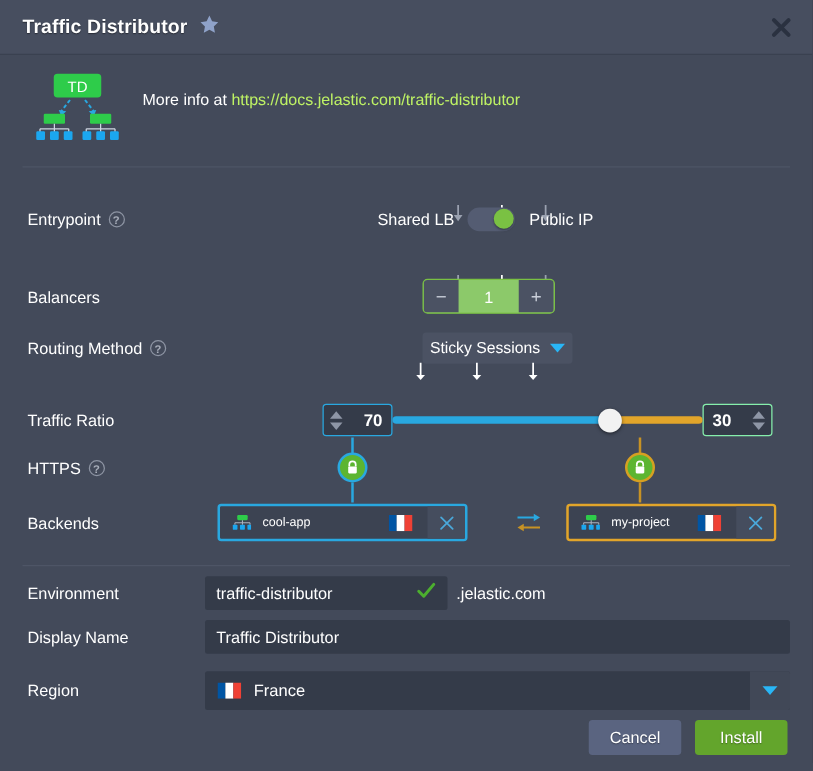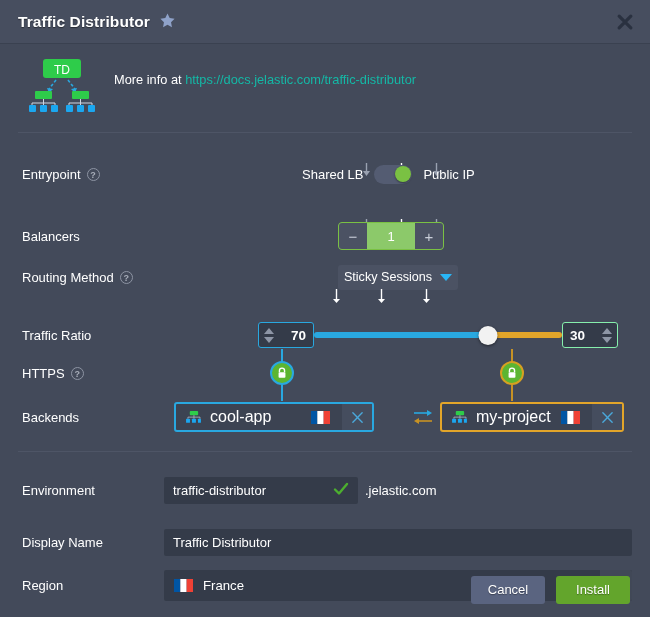--- a/index.html
+++ b/index.html
@@ -65,21 +65,21 @@
   .intro-text {
     flex: 1 1 auto;
     padding-left: 16px;
     font-size: 12.8px;
     line-height: 21px;
     color: #ffffff;
   }
   .intro-desc { max-width: 470px; }
   .moreinfo { margin-top: 13px; }
   .doc-link {
-    color: #14b8a6;
+    color: #bef264;
     text-decoration: none;
     cursor: pointer;
   }
   .divider {
     height: 1px;
     background: #4e5566;
     margin: 14px 18px 0 18px;
   }
 
   
@@ -319,21 +319,21 @@
     border-radius: 3px;
     background: #3c4352;
     box-sizing: border-box;
     overflow: hidden;
   }
   .backend.b-left { border: 2px solid #29a8e0; }
   .backend.b-right { border: 2px solid #e2a52a; }
   .be-icon { margin: 0 9px 0 10px; display: flex; align-items: center; }
   .be-name {
     flex: 1 1 auto;
-    font-size: 16px;
+    font-size: 10px;
     color: #ffffff;
     white-space: nowrap;
   }
   .be-flag { margin-right: 12px; display: flex; align-items: center; }
   .be-x {
     width: 30px;
     align-self: stretch;
     background: #454d5e;
     display: flex; align-items: center; justify-content: center;
     cursor: pointer;
@@ -351,21 +351,21 @@
     background: #4e5566;
     margin: 18px 18px 0 18px;
   }
 
   
   .fields { padding: 0 18px 0 22px; }
   .frow {
     display: flex;
     align-items: center;
     height: 27px;
-    margin-top: 25px;
+    margin-top: 8px;
   }
   .frow .label { width: 142px; flex: 0 0 142px; }
   .input {
     height: 27px;
     background: #343b49;
     border: none;
     border-radius: 2px;
     color: #ffffff;
     font-size: 13px;
     font-family: "Liberation Sans", sans-serif;
@@ -647,21 +647,21 @@
 
       <span class="swap">
         <svg width="22" height="22" viewBox="0 0 22 22">
           <path d="M2 7 H16" stroke="#29a8e0" stroke-width="1.6"></path>
             <polygon points="15,4 20,7 15,10" fill="#29a8e0"></polygon>
           <path d="M20 15 H6" stroke="#c79224" stroke-width="1.6"></path>
             <polygon points="7,12 2,15 7,18" fill="#c79224"></polygon>
         </svg>
       </span>
 
-      <div class="backend b-right" style="left:418px; width:184px;">
+      <div class="backend b-right" style="left:431px; width:168px;">
         <span class="be-icon">
           <svg width="15" height="13" viewBox="0 0 16 14">
             <rect x="4" y="0" width="9" height="4.5" rx="1" fill="#2ecc4a"></rect>
             <path d="M8.5 4.5 V6.6 M2 6.6 H15 M2 6.6 V8.4 M8.5 6.6 V8.4 M15 6.6 V8.4" stroke="#aab2c0" stroke-width="0.9"></path>
             <rect x="0" y="8.4" width="4.2" height="4.2" rx="0.6" fill="#1ba7f0"></rect>
             <rect x="6.4" y="8.4" width="4.2" height="4.2" rx="0.6" fill="#1ba7f0"></rect>
             <rect x="12.8" y="8.4" width="3.2" height="4.2" rx="0.6" fill="#1ba7f0"></rect>
           </svg>
         </span>
         <span class="be-name">my-project</span>

